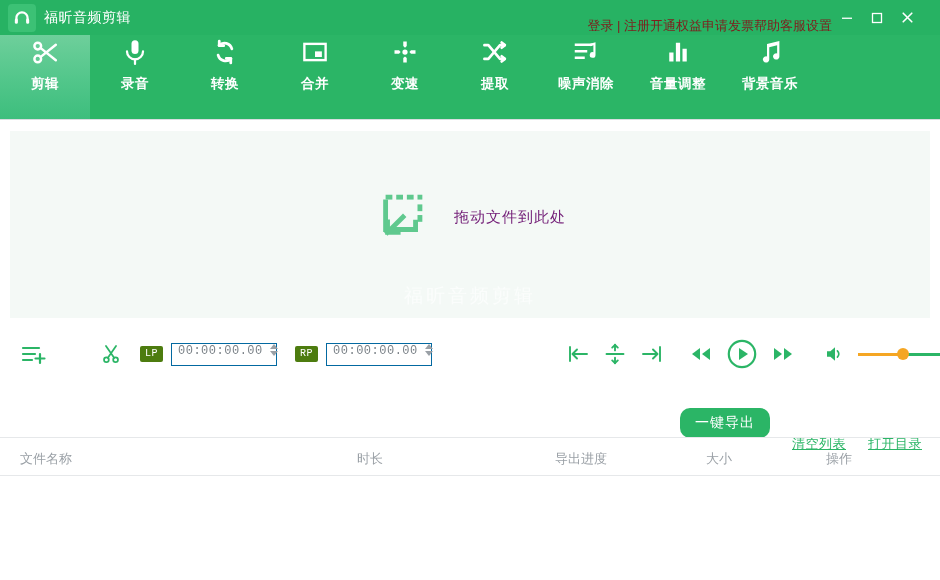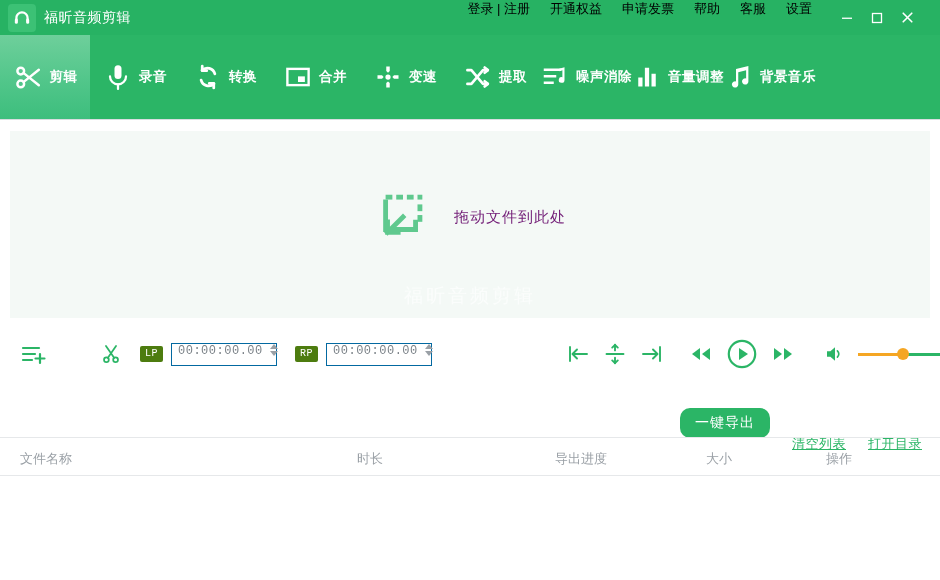--- a/index.html
+++ b/index.html
@@ -36,23 +36,23 @@
   .app-title {
     color: #ffffff;
     font-size: 14px;
     margin-left: 8px;
     letter-spacing: .5px;
     white-space: nowrap;
   }
   .title-menu {
     margin-left: auto;
     display: flex;
-    align-items: flex-start;
-    gap: 20px;
-    color: #000000;
+    align-items: flex-end;
+    gap: 0;
+    color: #7f1d1d;
     font-size: 13px;
     padding-right: 12px;
   }
   .title-menu .mi { cursor: default; white-space: nowrap; }
   .win-btns { display: flex; align-items: center; gap: 0px; padding-right: 6px; }
   .win-btn {
     width: 30px; height: 35px;
     display: flex; align-items: center; justify-content: center;
     color: #fff;
   }
@@ -62,23 +62,23 @@
     height: 85px;
     background: #2bb566;
     display: flex;
     align-items: stretch;
     flex: 0 0 85px;
     border-bottom: 1px solid #d9dde0;
   }
   .tool {
     width: 90px;
     display: flex;
-    flex-direction: row;
+    flex-direction: column;
     align-items: center;
-    justify-content: center;
+    justify-content: flex-start;
     gap: 6px;
     color: #ffffff;
     position: relative;
   }
   .tool.active {
     background: linear-gradient(180deg, #6ecf9b 0%, #51c68a 55%, #3dbe7d 100%);
   }
   .tool .ticon { height: 34px; display: flex; align-items: center; justify-content: center; }
   .tool .tlabel { font-size: 13.5px; font-weight: bold; letter-spacing: .5px; white-space: nowrap; }
   .tool.wide { width: 92px; }

